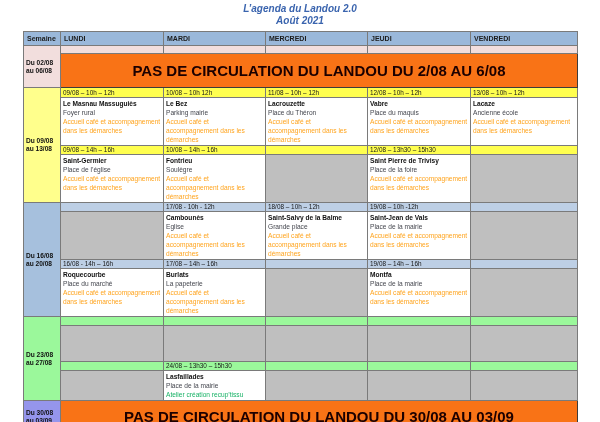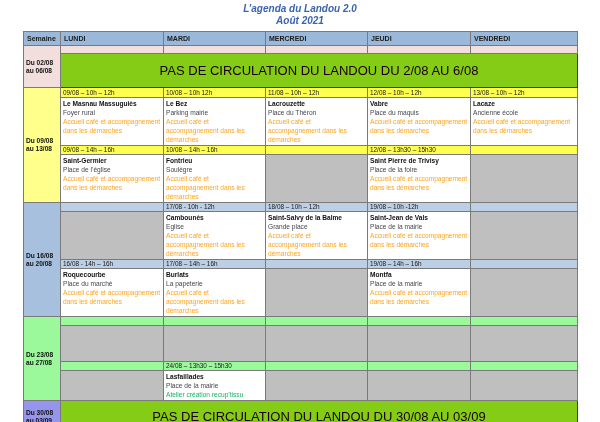--- a/index.html
+++ b/index.html
@@ -42,21 +42,21 @@
   .bg-per{background:#9595ec;}
   .bg-gray{background:#bfbfbf;}
 
   .tcell{font-size:6.4px;line-height:8px;color:#161616;padding:0 2px;vertical-align:middle;}
   .cell{background:#ffffff;font-size:6.6px;line-height:9px;padding:1px 2px;}
   .nm{font-weight:bold;color:#111111;}
   .vn{color:#45474f;}
   .note{color:#ffa41e;}
   .note-g{color:#17b266;}
 
-  .banner{background:#84cc16;color:#1c0000;font-weight:normal;font-size:13px;
+  .banner{background:#f97316;color:#1c0000;font-weight:bold;font-size:15px;
       text-align:center;vertical-align:middle;border:1px solid #3c3c3c;}
 </style>
 </head>
 <body>
 
 <div class="title-wrap">
   <div class="title-l1">L’agenda du Landou 2.0</div>
   <div class="title-l2">Août 2021</div>
 </div>
 

